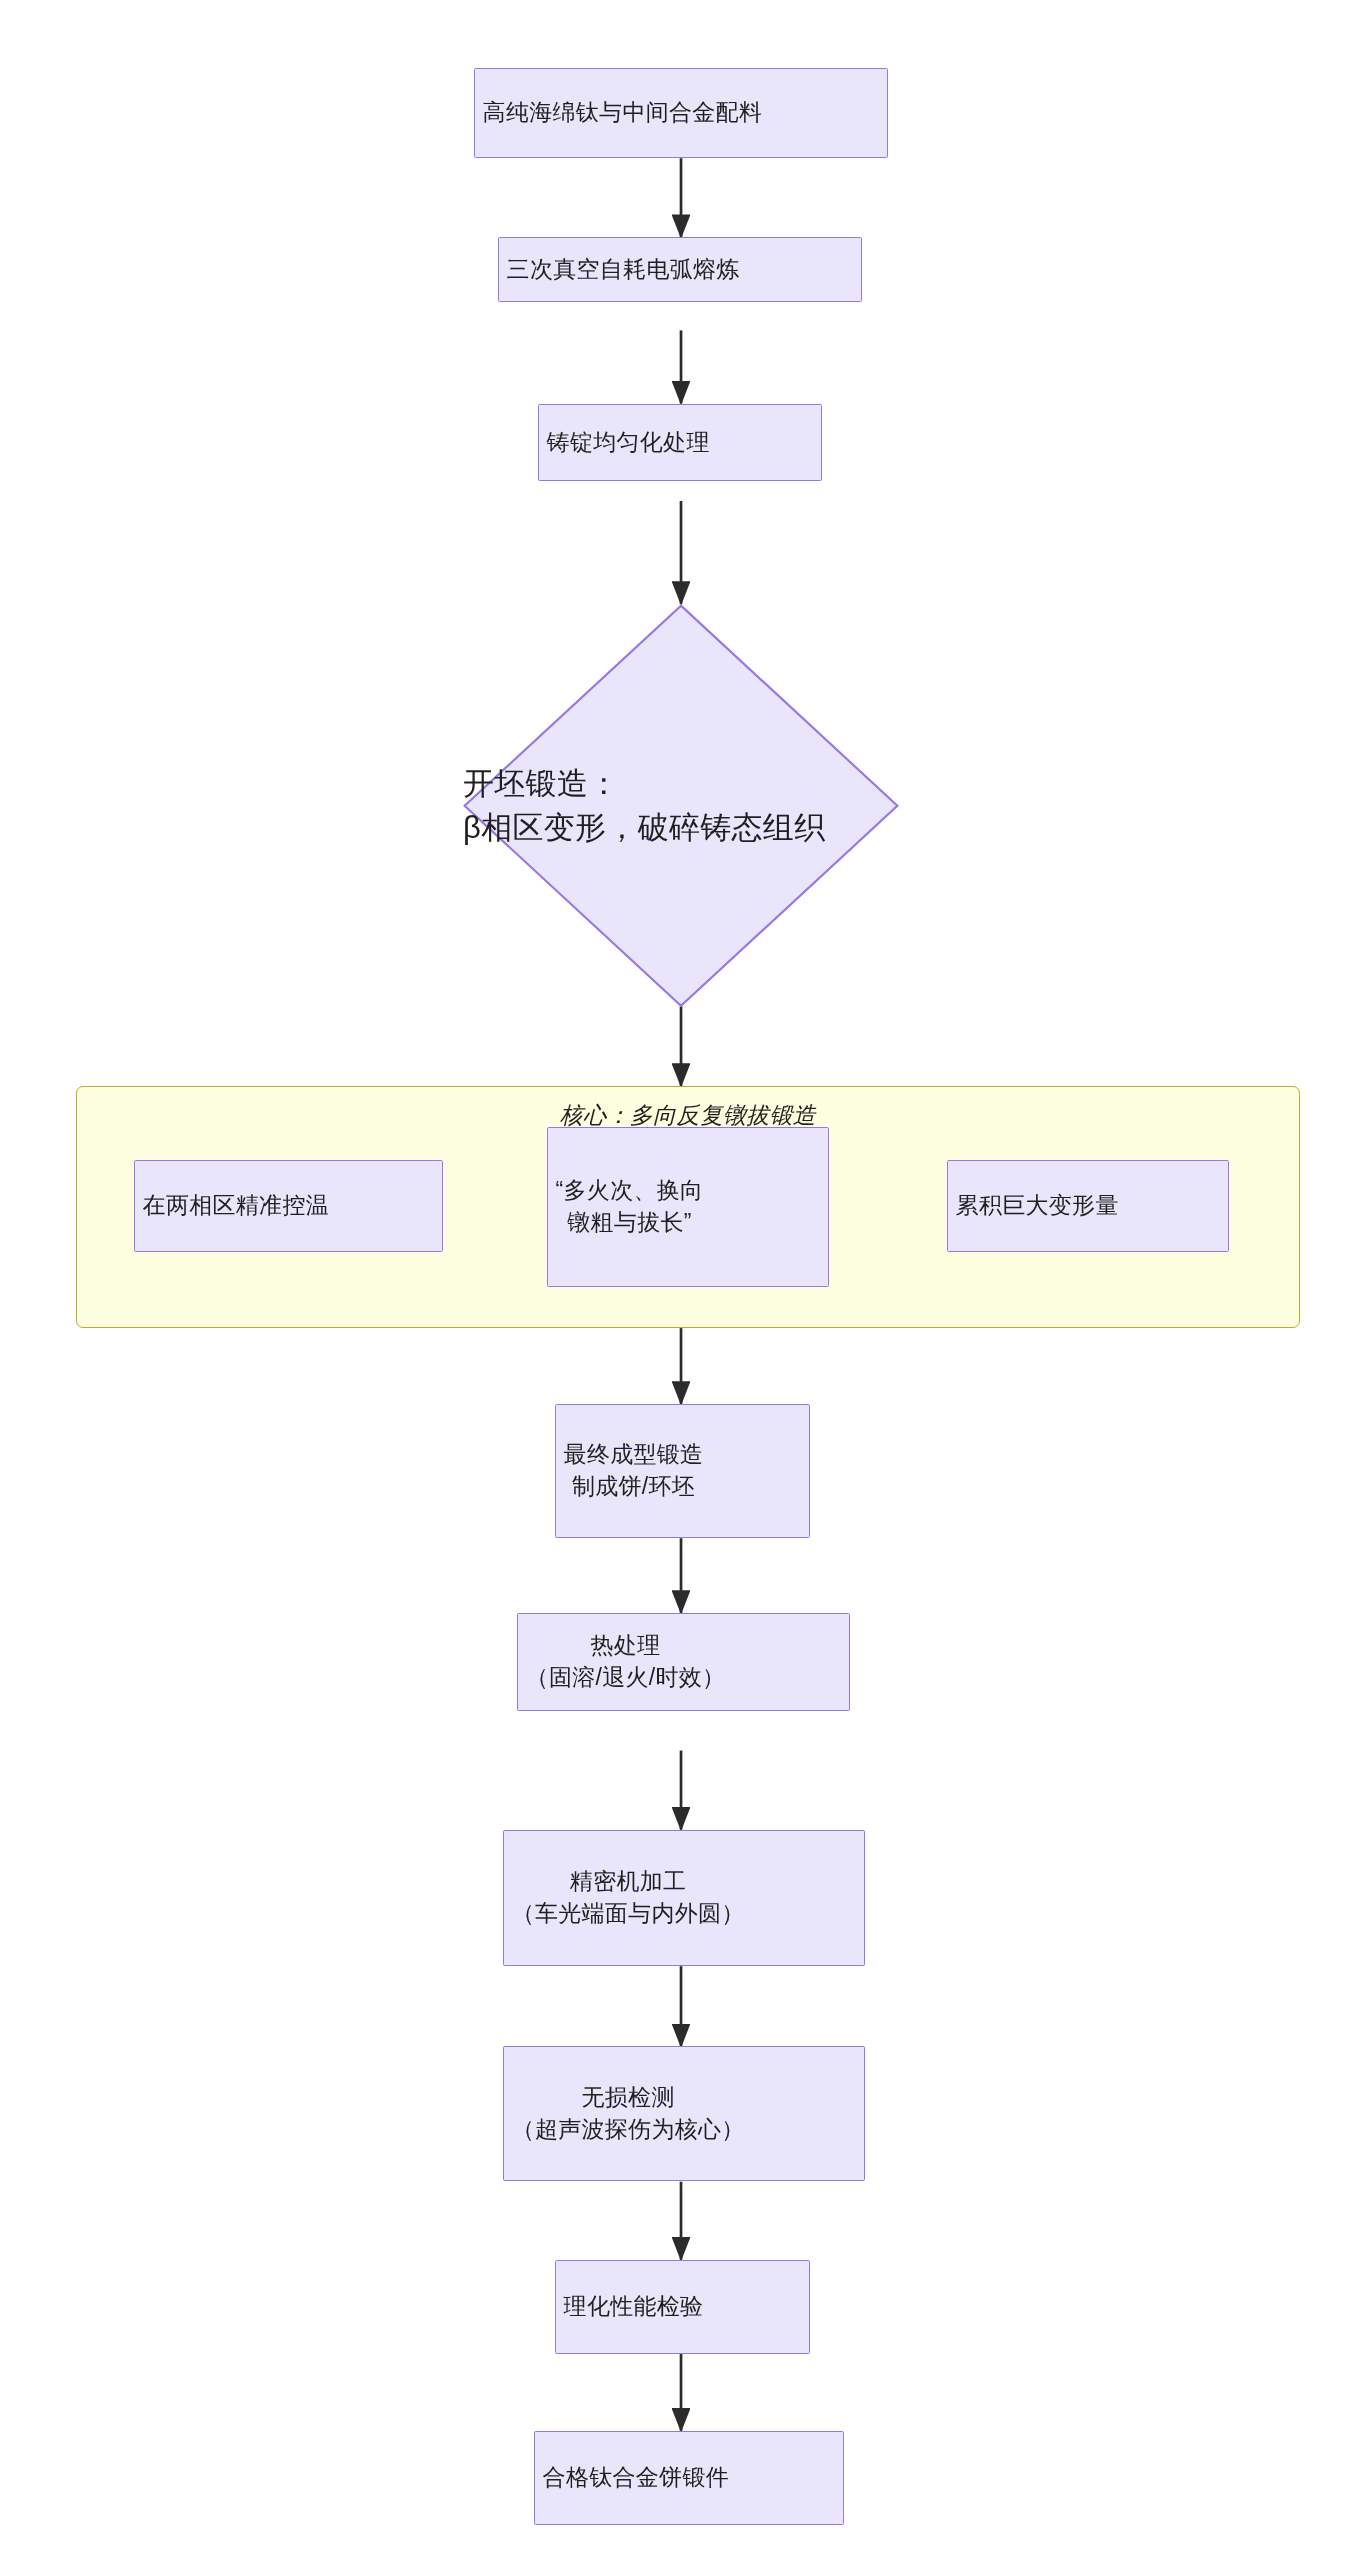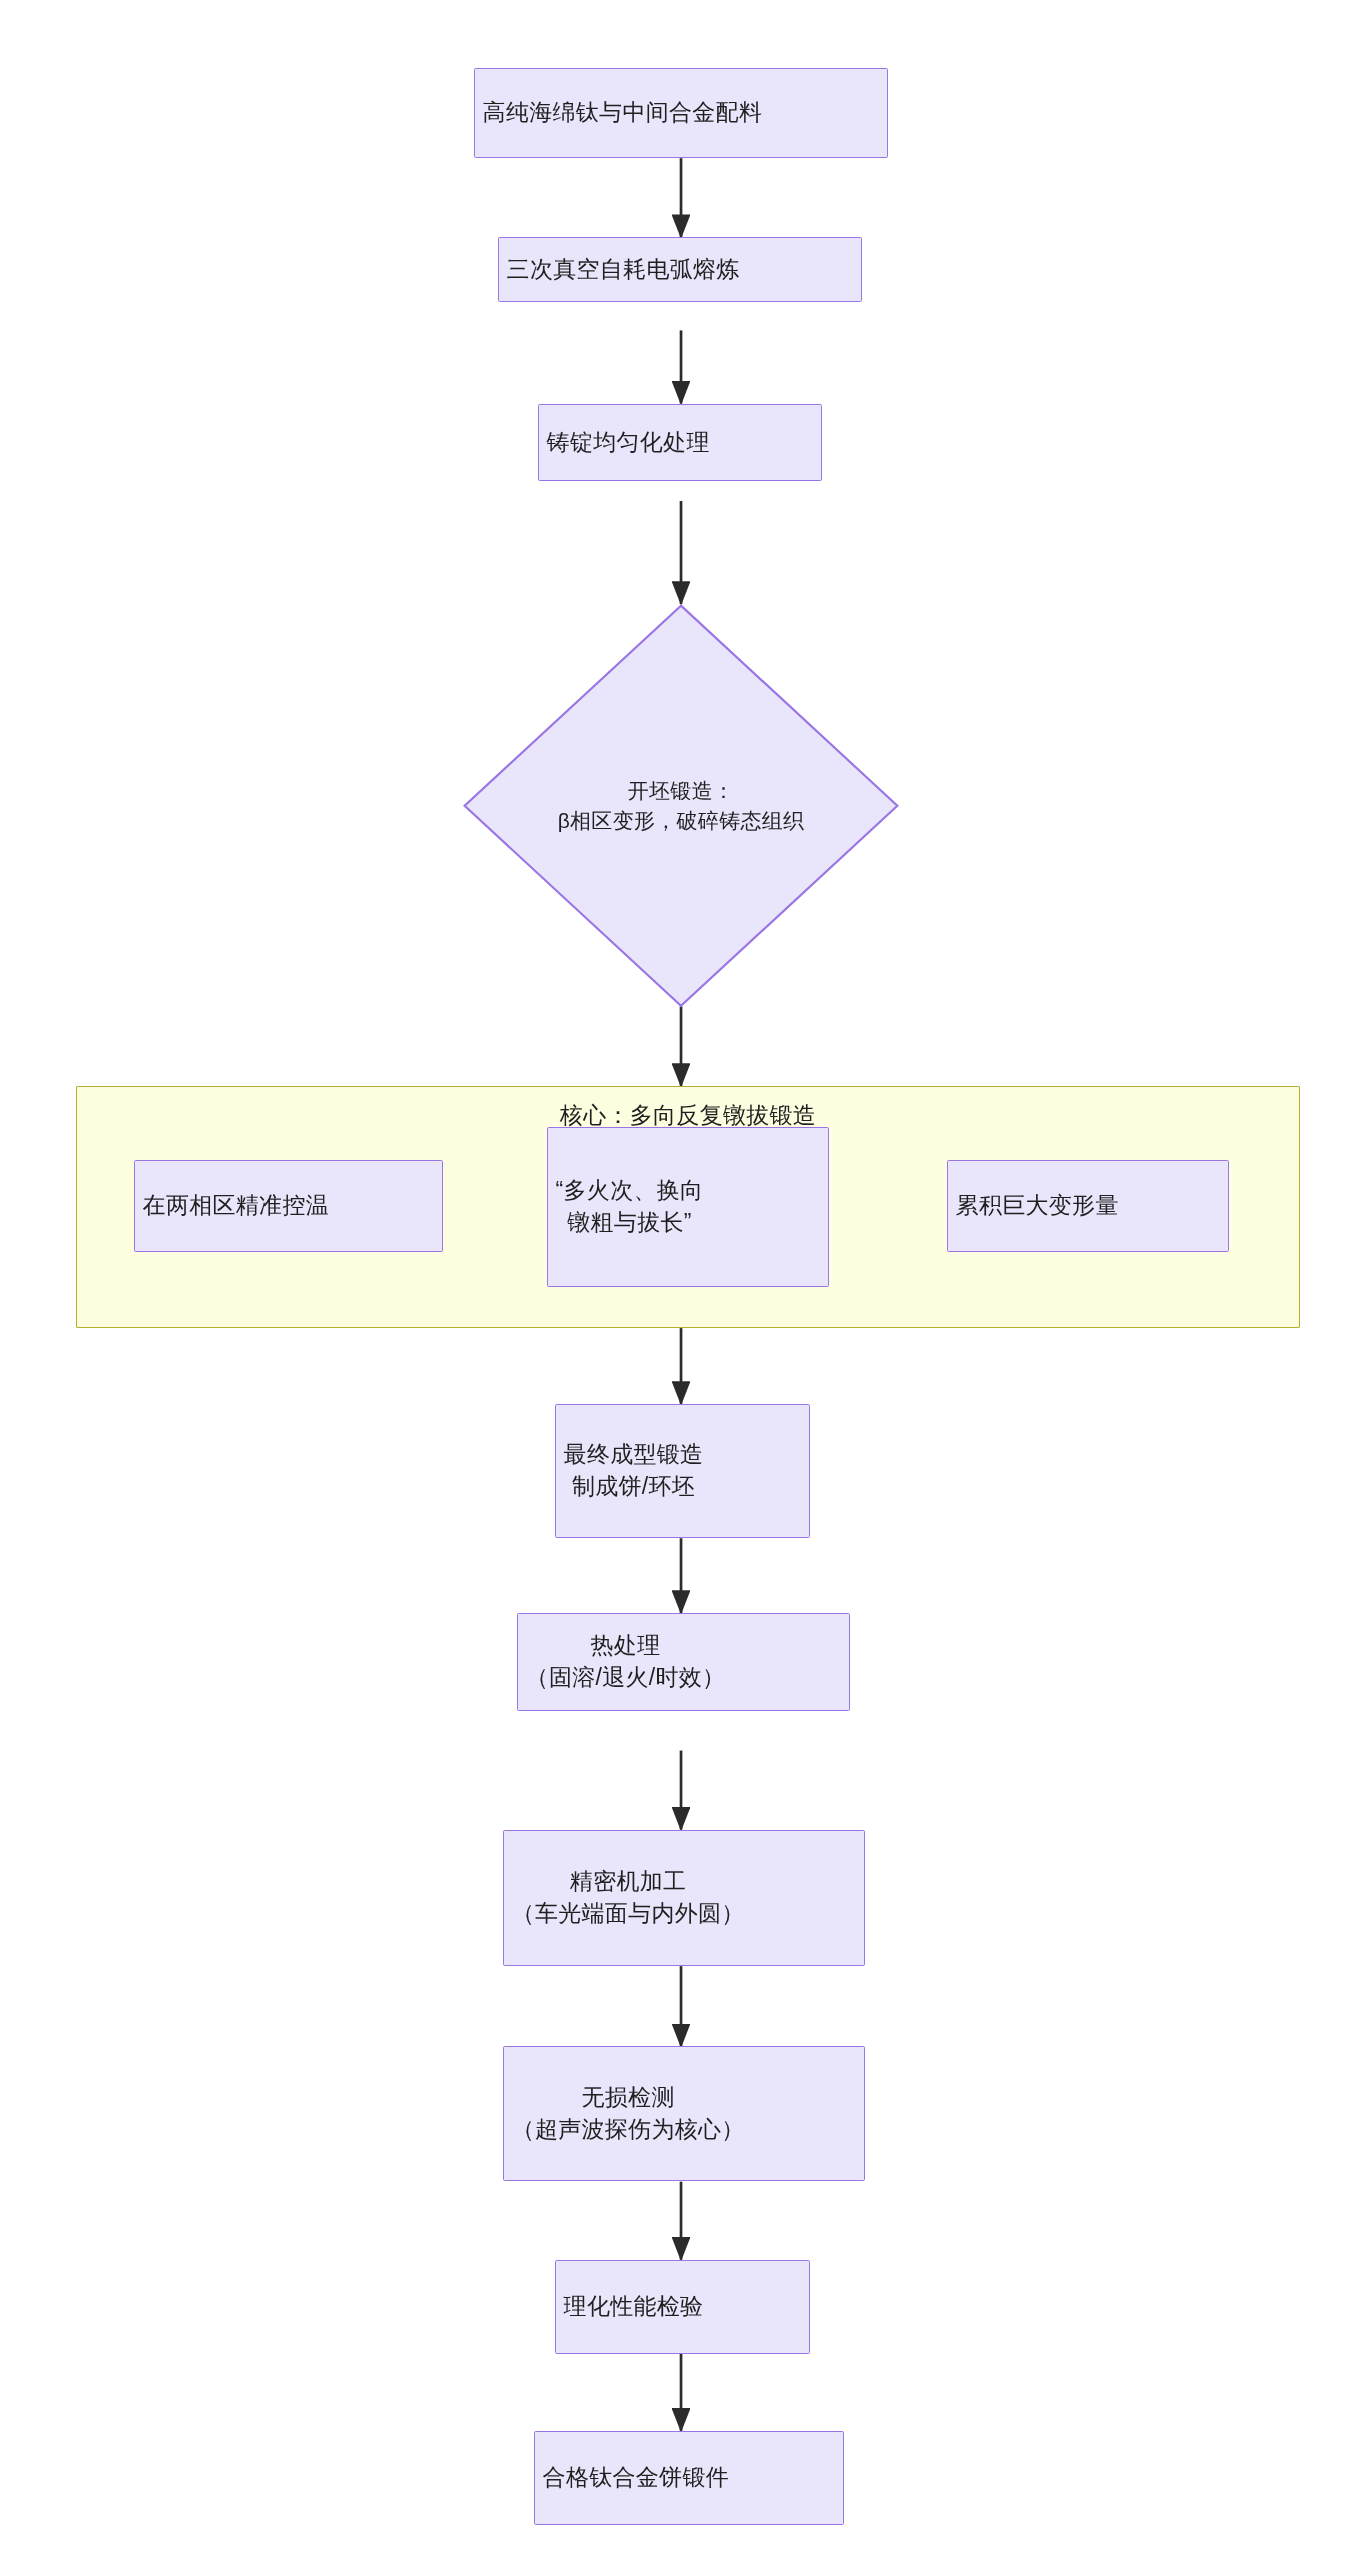--- a/index.html
+++ b/index.html
@@ -35,21 +35,22 @@
     line-height: 1.38;
     letter-spacing: 0.3px;
     white-space: pre-line;
     padding: 3.2px 7.6px;
   }
   .subgraph {
     position: absolute;
     box-sizing: border-box;
     background: #fdfddf;
     border: 1.6px solid #b6ae2d;
-    border-radius: 1px;
+    border-radius: 7px;
+    font-style: italic;
   }
   .subgraph-title {
     position: absolute;
     left: 0;
     right: 0;
     top: 13px;
     text-align: center;
     font-size: 23px;
     color: #1f1f1f;
     letter-spacing: 0.3px;
@@ -60,22 +61,21 @@
   .diamond-shape {
     position: absolute;
     inset: 0;
   }
   .diamond-label {
     position: absolute;
     left: 0;
     right: 0;
     top: 50%;
     transform: translateY(-50%);
-    text-align: center;
-    font-size: 21px;
+    font-size: 31px;
     line-height: 1.42;
     color: #1f1f1f;
     white-space: pre-line;
     letter-spacing: 0.3px;
   }
   .edge-layer {
     position: absolute;
     inset: 0;
     pointer-events: none;
   }

